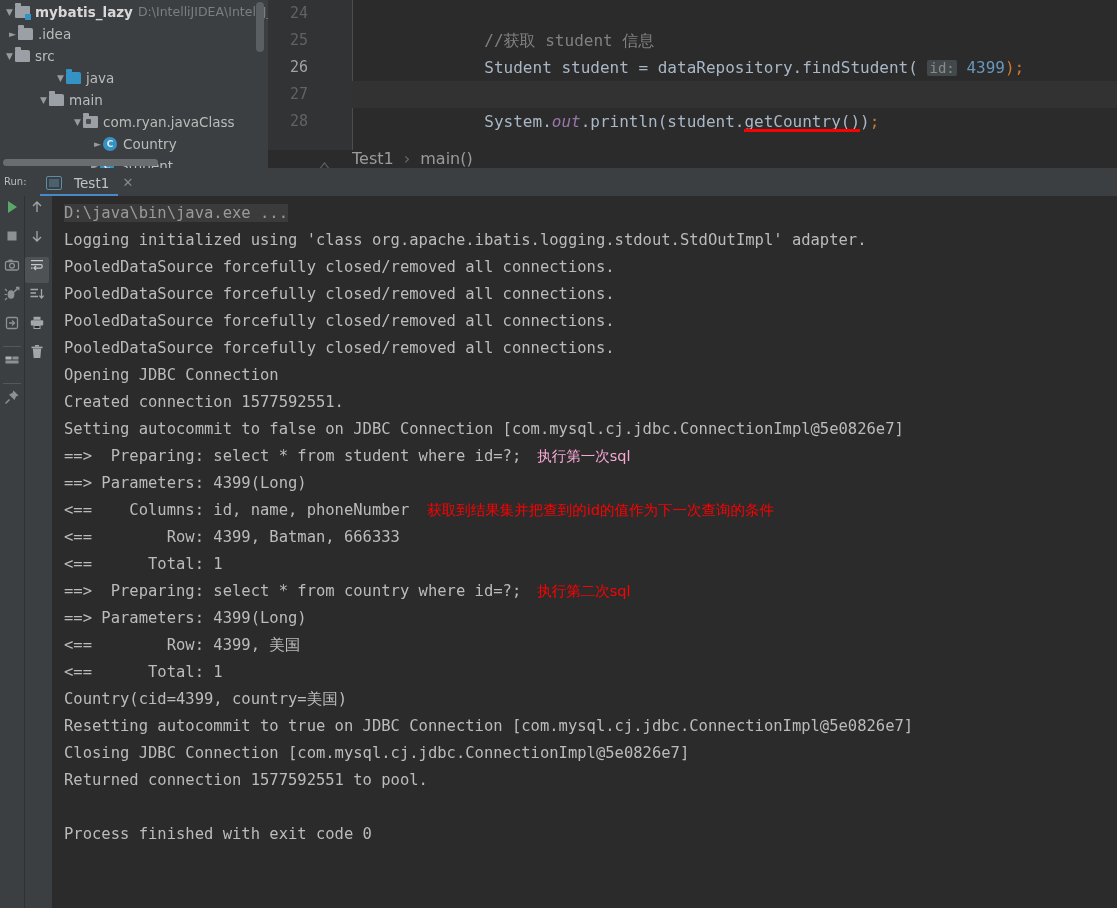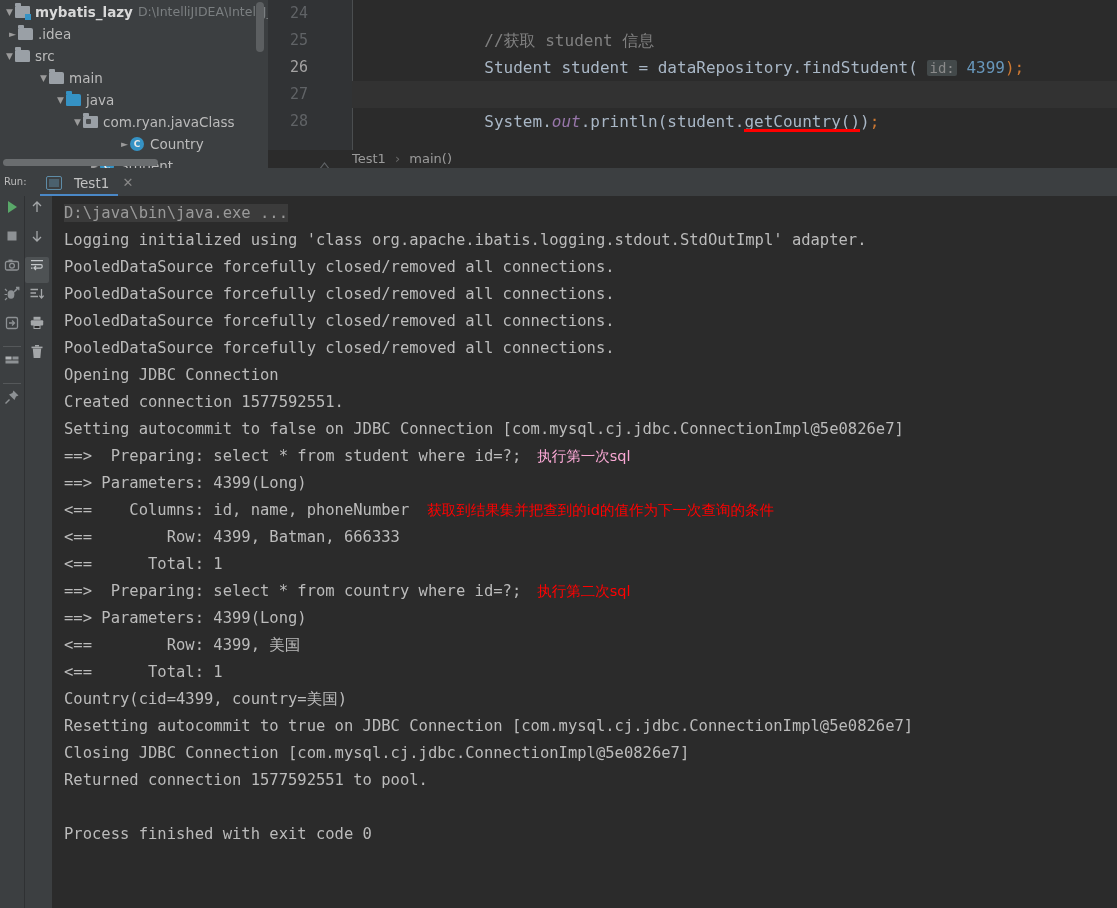--- a/index.html
+++ b/index.html
@@ -46,21 +46,21 @@
   .cline.cur{background:#323232;}
   .lnum{position:absolute;left:0;width:40px;text-align:right;color:#606366;
         font-family:"DejaVu Sans Mono","Liberation Mono",monospace;font-size:15px;line-height:27px;height:27px;}
   .lnum.cur{color:#a4a3a3;}
   .codetxt{padding-left:36px;color:#a9b7c6;}
   .indentguide{position:absolute;left:84px;top:0;width:1px;height:150px;background:#4b4e50;} .cls{color:#a9b7c6;} .num{color:#6897bb;} .cmt{color:#808080;}
   .fld{color:#9876aa;font-style:italic;} .punct{color:#cc7832;}
   .hint{background:#43494a;color:#8a8a8a;padding:0 2px;border-radius:2px;font-size:14px;}
   .redunder{position:absolute;left:0;bottom:3px;height:3px;background:#ff0000;}
   .foldmark{position:absolute;left:50px;bottom:-3px;width:13px;height:10px;}
-  .breadcrumb{position:absolute;left:84px;bottom:0;height:18px;line-height:18px;color:#9b9b9b;font-size:13px;text-align:right;}
+  .breadcrumb{position:absolute;left:84px;bottom:0;height:18px;line-height:18px;color:#9b9b9b;font-size:16px;text-align:right;}
   .bcsep{color:#6a6a6a;margin:0 5px;}
 
   
   .runwin{position:absolute;left:0;top:168px;width:1117px;height:740px;background:#3c3f41;}
   .runhead{position:relative;height:28px;background:#3c3f41;}
   .runlabel{position:absolute;left:4px;top:0;height:28px;line-height:28px;color:#bbbbbb;font-size:10px;}
   .runtab{position:absolute;left:40px;top:0;height:28px;line-height:28px;padding:0 6px;}
   .runtab .tabico{display:inline-block;width:14px;height:12px;border:1.6px solid #5e8ca7;border-radius:2px;vertical-align:middle;margin-right:7px;position:relative;}
   .runtab .tabico:after{content:"";position:absolute;left:2px;top:2px;right:2px;bottom:2px;background:#5e8ca7;opacity:.45;}
   .runtab .tabtxt{color:#c2c2c2;font-size:13.5px;vertical-align:middle;}
@@ -89,24 +89,24 @@
 
 <div class="app">
 
   <div class="top">
 
     <div class="tree">
       <div id="tree-rows">
           <div class="trow" style="padding-left: 4px;"><span class="tw">▼</span><span class="ico projico"></span><span class="tlabel bold">mybatis_lazy</span><span class="tpath">D:\IntelliJIDEA\IntelliJ_IDEA</span></div>
           <div class="trow" style="padding-left: 7px;"><span class="tw">►</span><span class="ico folder"></span><span class="tlabel">.idea</span></div>
           <div class="trow" style="padding-left: 4px;"><span class="tw">▼</span><span class="ico folder"></span><span class="tlabel">src</span></div>
+          <div class="trow" style="padding-left: 55px;"><span class="tw">▼</span><span class="ico folder blue"></span><span class="tlabel">java</span></div>
           <div class="trow" style="padding-left: 38px;"><span class="tw">▼</span><span class="ico folder"></span><span class="tlabel">main</span></div>
-          <div class="trow" style="padding-left: 55px;"><span class="tw">▼</span><span class="ico folder blue"></span><span class="tlabel">java</span></div>
           <div class="trow" style="padding-left: 72px;"><span class="tw">▼</span><span class="ico pkgico"></span><span class="tlabel">com.ryan.javaClass</span></div>
-          <div class="trow" style="padding-left: 119px;"><span class="tw">►</span><span class="classico">C</span><span class="tlabel">Country</span></div>
+          <div class="trow" style="padding-left: 92px;"><span class="tw">►</span><span class="classico">C</span><span class="tlabel">Country</span></div>
           <div class="trow" style="padding-left: 89px;"><span class="tw">►</span><span class="classico">C</span><span class="tlabel">Student</span></div>
         </div>
       <div class="tree-vscroll"></div>
       <div class="tree-hscroll"></div>
     </div>
 
     <div class="editor">
       <div class="gutter"></div>
       <div class="foldstrip"></div>
       <div class="indentguide"></div>

